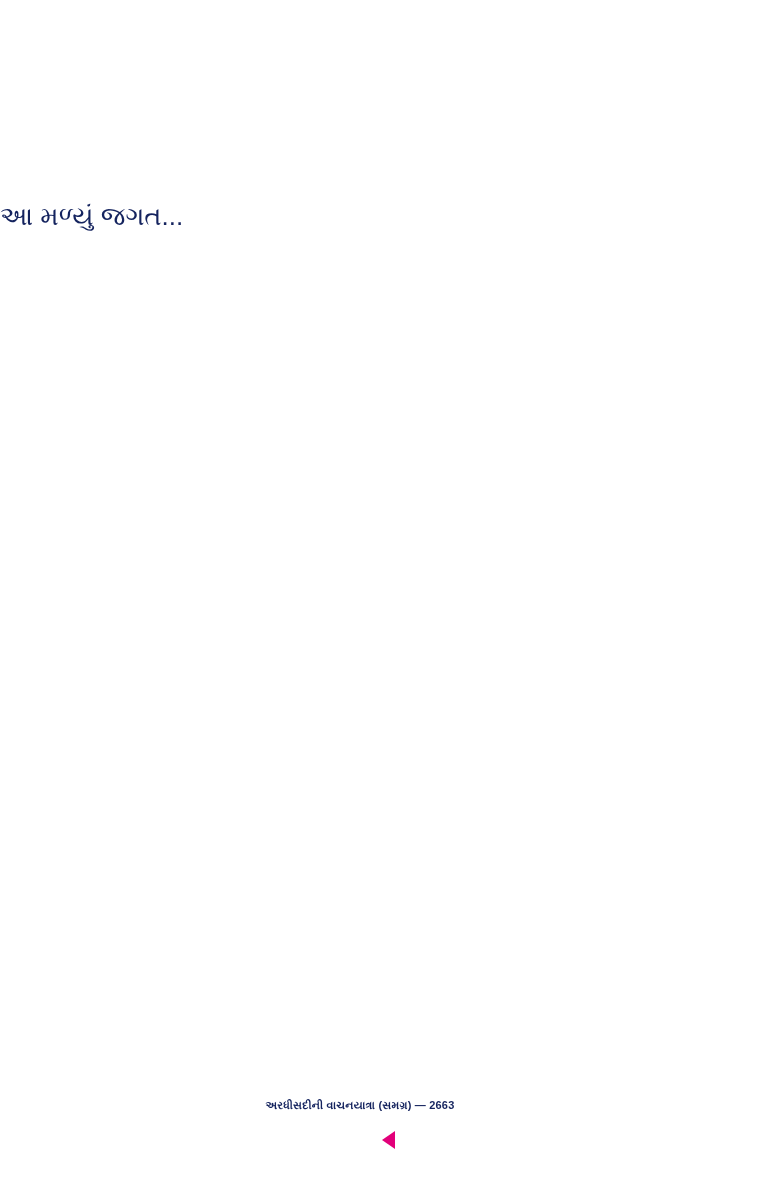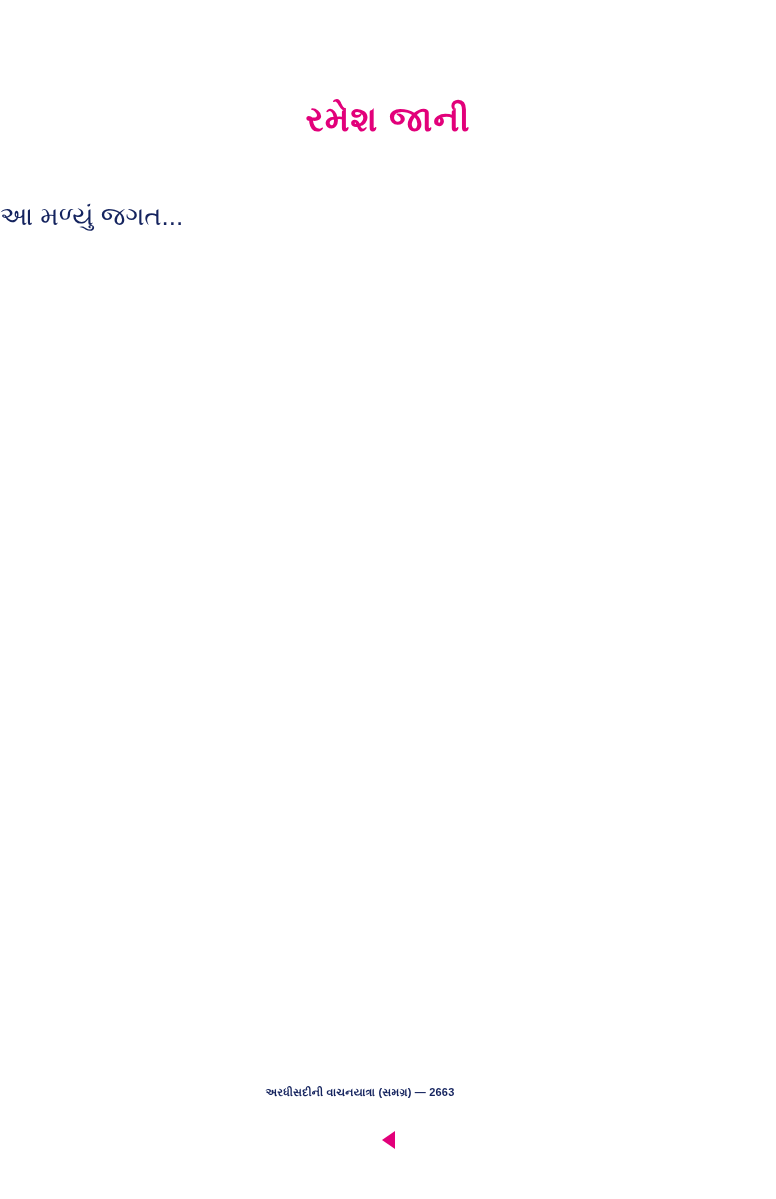--- a/index.html
+++ b/index.html
@@ -61,21 +61,21 @@
     line-height: 1.85;
     letter-spacing: 0.3px;
   }
 
   .poem-line {
     white-space: nowrap;
   }
 
   .footer {
     position: absolute;
-    bottom: 100px;
+    bottom: 87px;
     left: 0;
     width: 720px;
     text-align: center;
     font-family: "Liberation Sans", sans-serif;
     font-weight: bold;
     font-size: 11px;
     color: #14235e;
     letter-spacing: 0.2px;
   }
 
@@ -97,21 +97,20 @@
     border-top: 9px solid transparent;
     border-bottom: 9px solid transparent;
     border-right: 13px solid #e2007a;
   }
 </style>
 </head>
 <body>
 
 <div class="page">
 
-  <div class="author-name">રમેશ જાની</div>
 
   <div class="poem-title">આ મળ્યું જગત...</div>
 
 
   <div class="footer">અરધીસદીની વાચનયાત્રા (સમગ્ર) — 2663</div>
 
   <div class="nav-prev">
     <span class="tri"></span>
   </div>
 

